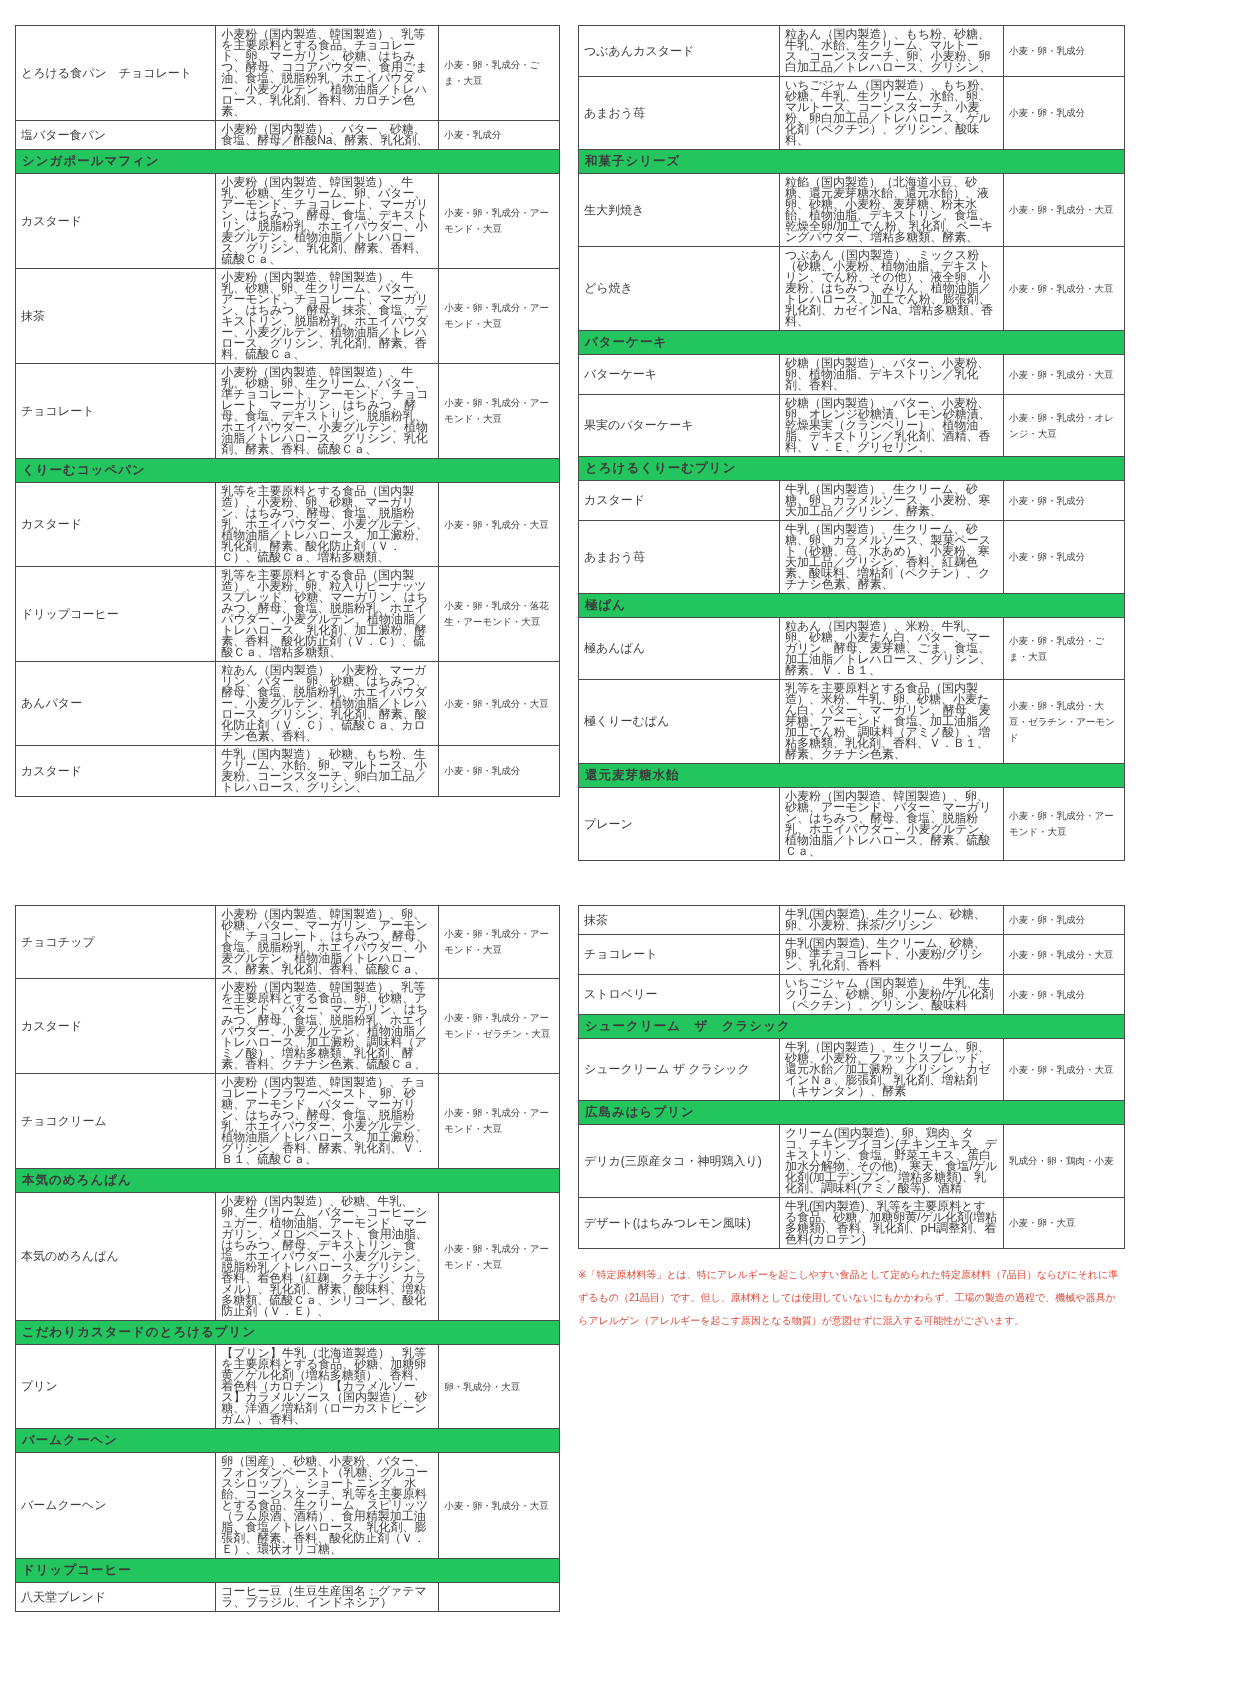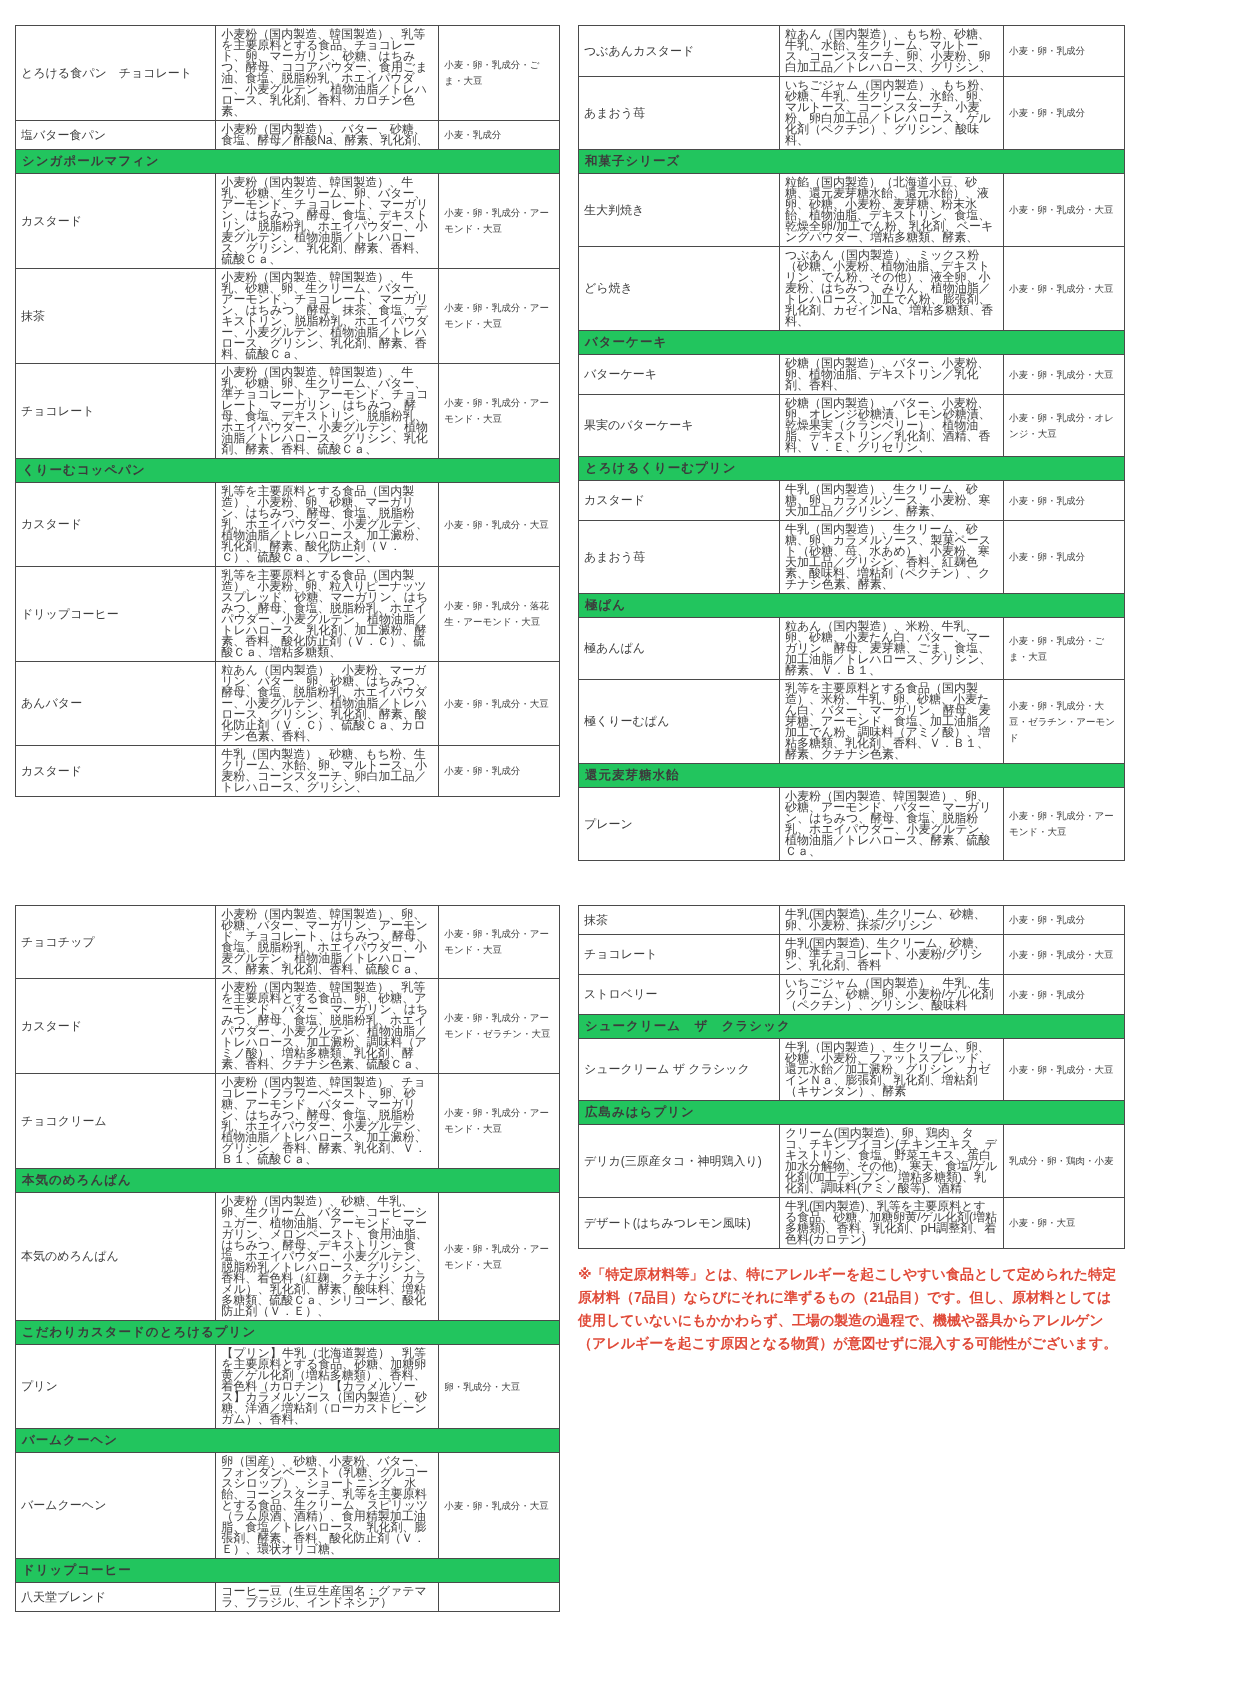--- a/index.html
+++ b/index.html
@@ -55,24 +55,23 @@
     color: #fdf3e7;
     font-size: 12.5px;
     font-weight: bold;
     padding: 3px 6px;
     line-height: 17px;
     letter-spacing: 1px;
   }
   .notes {
     margin-top: 14px;
     color: #e04a38;
-    font-size: 14px;
+    font-size: 10px;
     line-height: 23px;
     width: 100%;
-    font-weight: bold;
   }
   .notes p { margin: 0; }
 </style>
 </head>
 <body>
 
 <div class="page">
 
   <div class="tbl-wrap pos-top-left">
     <table class="ing-table">
@@ -103,21 +102,21 @@
           <tr>
             <td class="name">チョコレート</td>
             <td class="ing">小麦粉（国内製造、韓国製造）、牛乳、砂糖、卵、生クリーム、バター、準チョコレート、アーモンド、チョコレート、マーガリン、はちみつ、酵母、食塩、デキストリン、脱脂粉乳、ホエイパウダー、小麦グルテン、植物油脂／トレハロース、グリシン、乳化剤、酵素、香料、硫酸Ｃａ、</td>
             <td class="alg">小麦・卵・乳成分・アーモンド・大豆</td>
           </tr>
           <tr>
             <td colspan="3" class="section">くりーむコッペパン</td>
           </tr>
           <tr>
             <td class="name">カスタード</td>
-            <td class="ing">乳等を主要原料とする食品（国内製造）、小麦粉、卵、砂糖、マーガリン、はちみつ、酵母、食塩、脱脂粉乳、ホエイパウダー、小麦グルテン、植物油脂／トレハロース、加工澱粉、乳化剤、酵素、酸化防止剤（Ｖ．Ｃ）、硫酸Ｃａ、プレーン、</td>
+            <td class="ing">乳等を主要原料とする食品（国内製造）、小麦粉、卵、砂糖、マーガリン、はちみつ、酵母、食塩、脱脂粉乳、ホエイパウダー、小麦グルテン、植物油脂／トレハロース、加工澱粉、乳化剤、酵素、酸化防止剤（Ｖ．Ｃ）、硫酸Ｃａ、増粘多糖類、</td>
             <td class="alg">小麦・卵・乳成分・大豆</td>
           </tr>
           <tr>
             <td class="name">ドリップコーヒー</td>
             <td class="ing">乳等を主要原料とする食品（国内製造）、小麦粉、卵、粒入りピーナッツスプレッド、砂糖、マーガリン、はちみつ、酵母、食塩、脱脂粉乳、ホエイパウダー、小麦グルテン、植物油脂／トレハロース、乳化剤、加工澱粉、酵素、香料、酸化防止剤（Ｖ．Ｃ）、硫酸Ｃａ、増粘多糖類、</td>
             <td class="alg">小麦・卵・乳成分・落花生・アーモンド・大豆</td>
           </tr>
           <tr>
             <td class="name">あんバター</td>
             <td class="ing">粒あん（国内製造）、小麦粉、マーガリン、バター、卵、砂糖、はちみつ、酵母、食塩、脱脂粉乳、ホエイパウダー、小麦グルテン、植物油脂／トレハロース、グリシン、乳化剤、酵素、酸化防止剤（Ｖ．Ｃ）、硫酸Ｃａ、カロチン色素、香料、</td>

